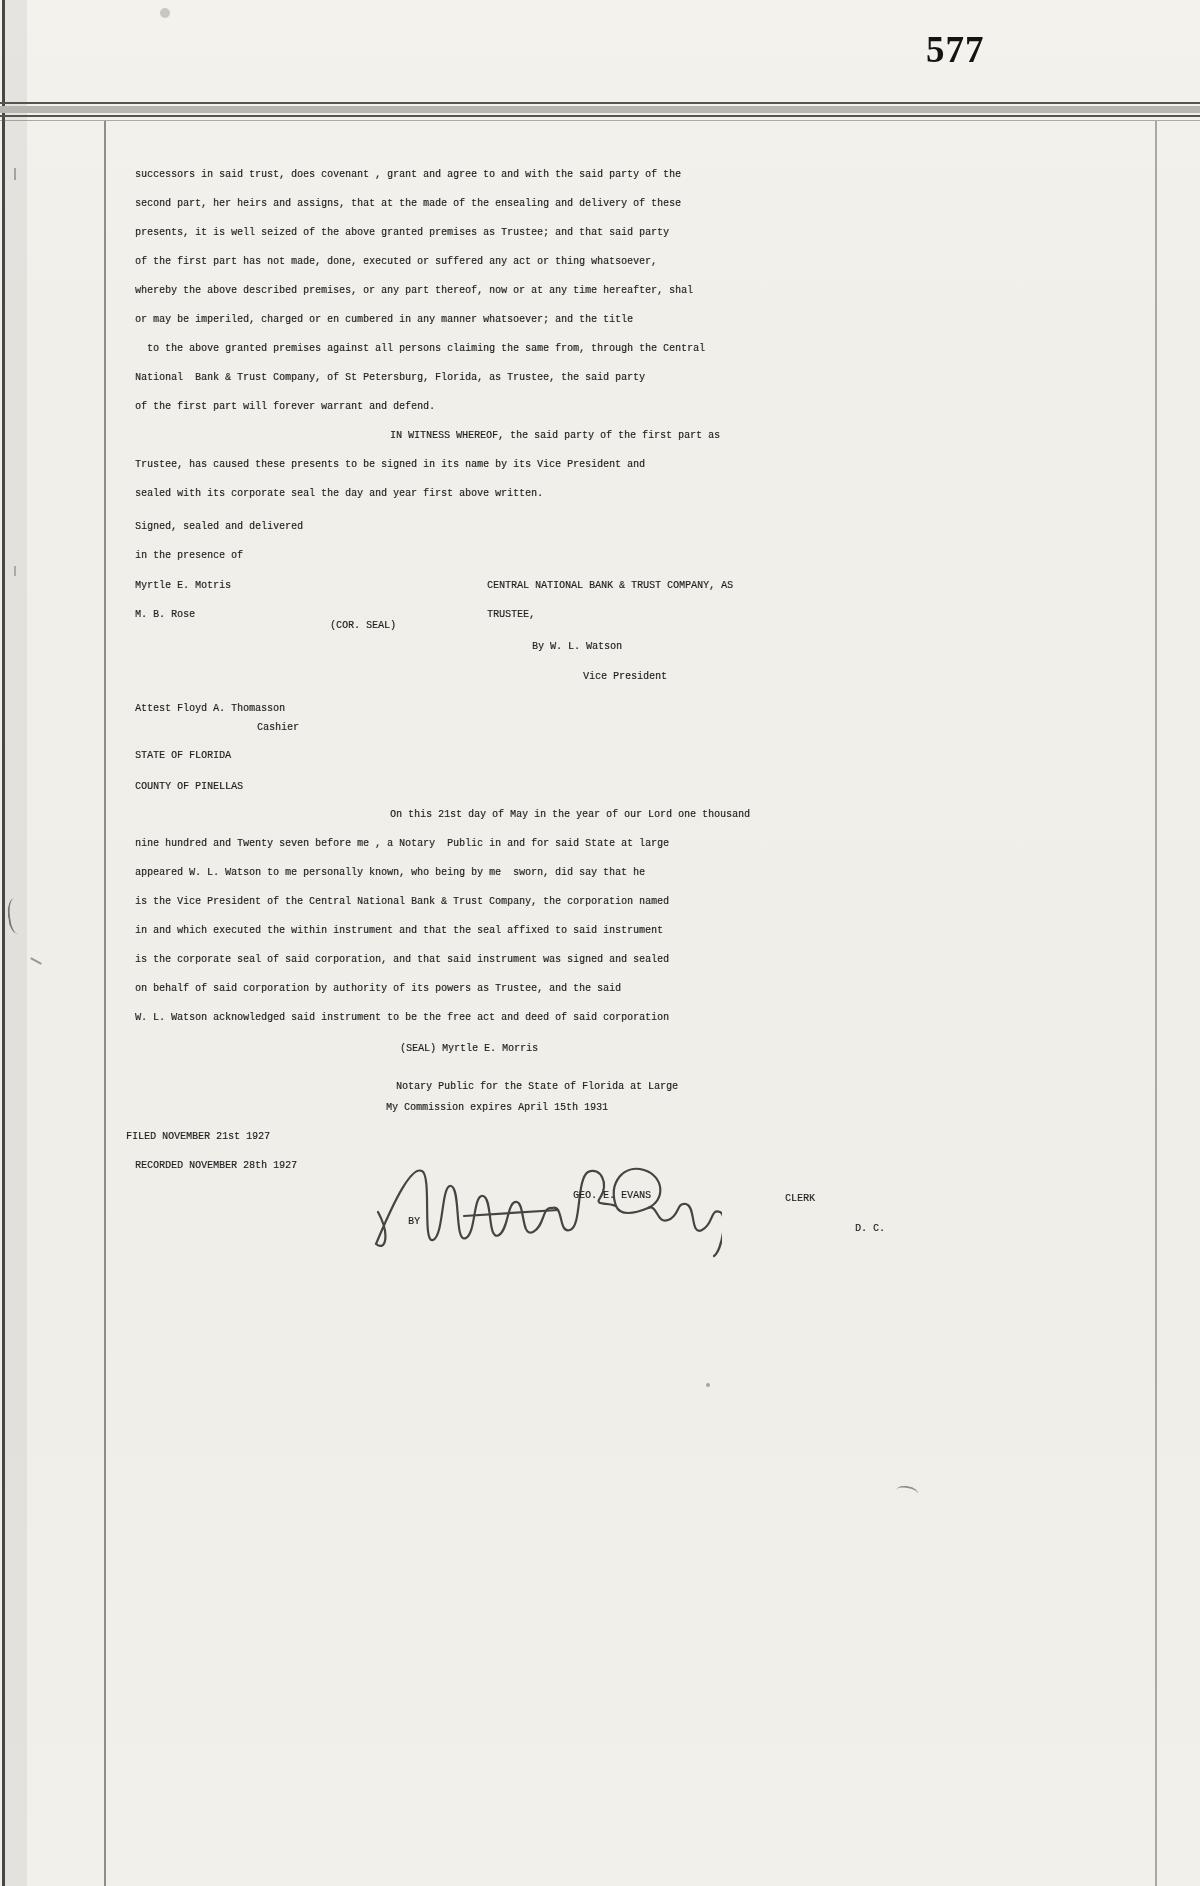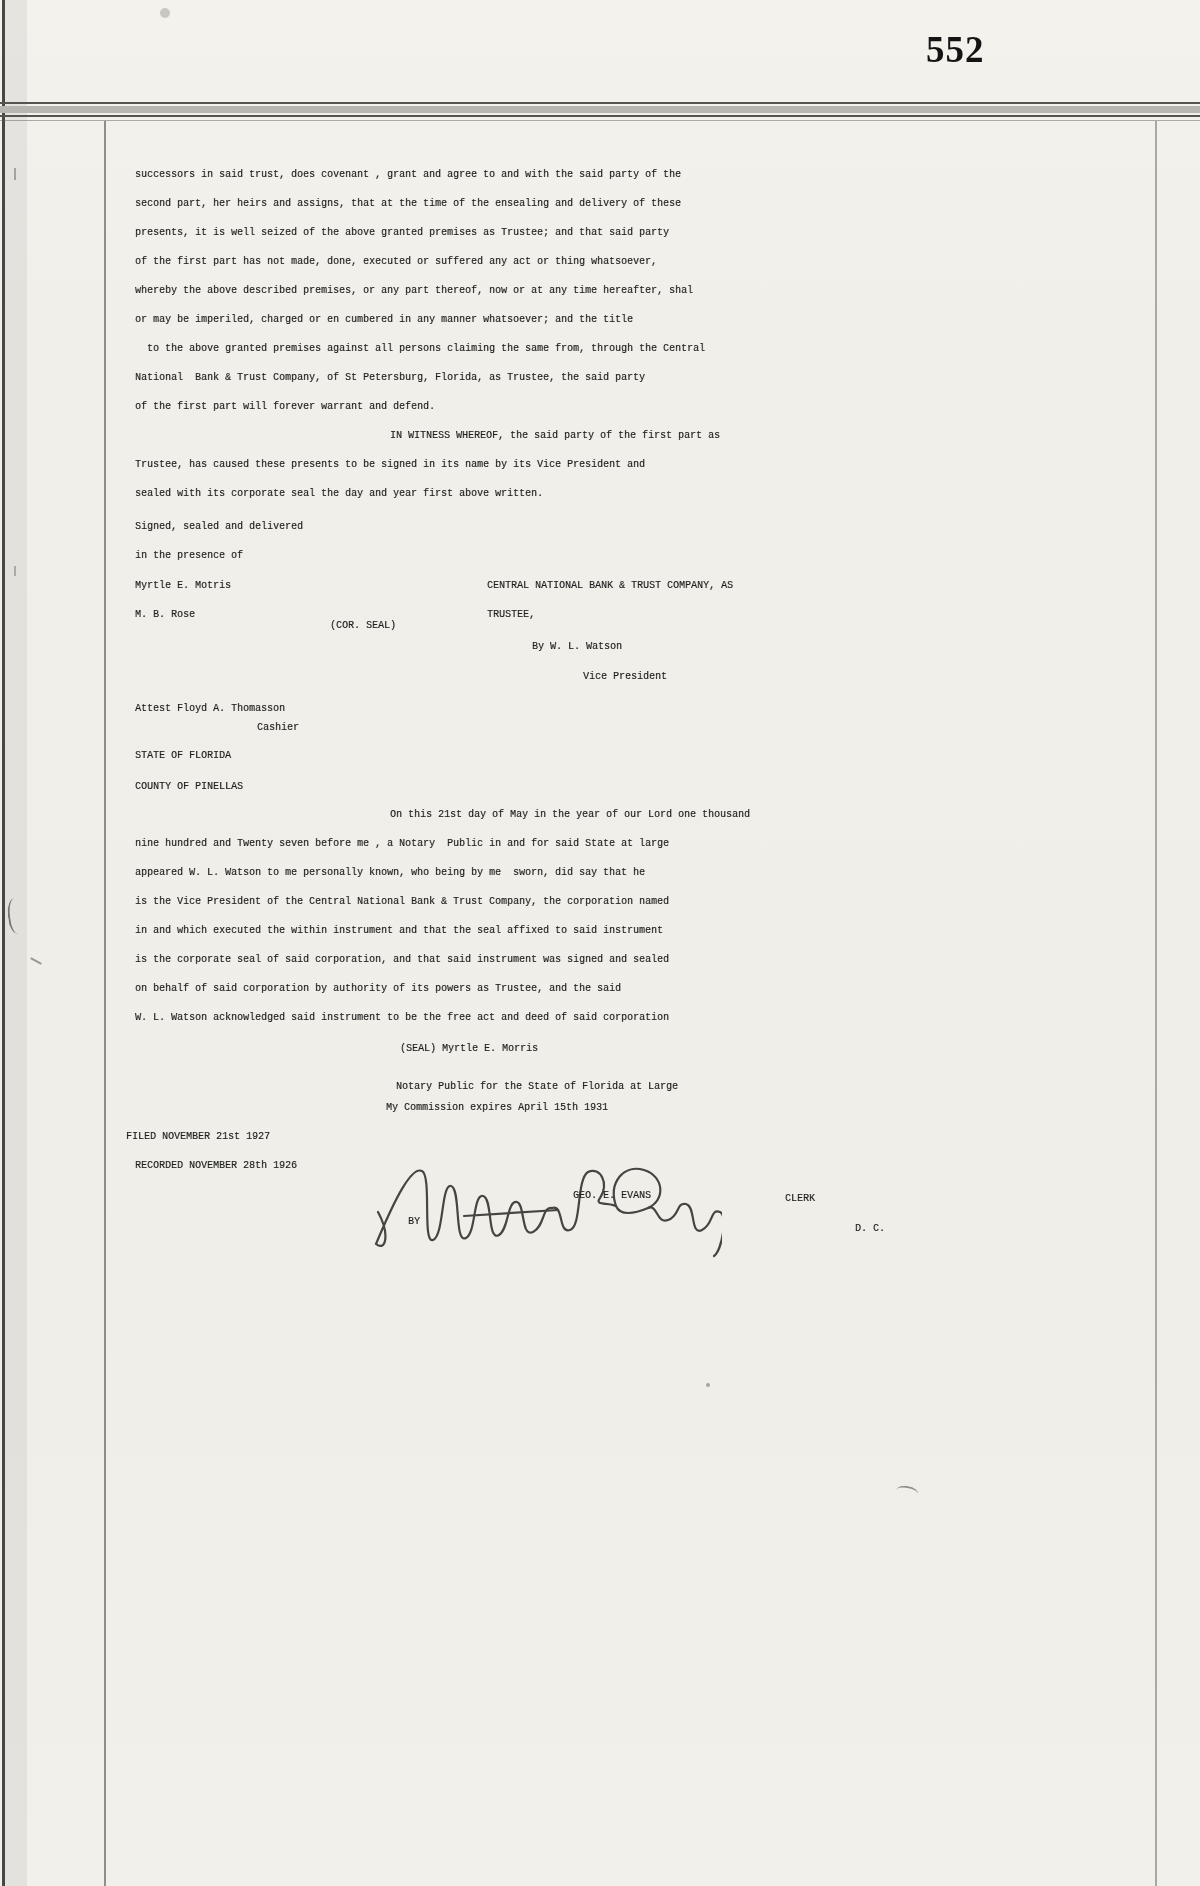--- a/index.html
+++ b/index.html
@@ -79,34 +79,34 @@
   .art-smudge { left: 160px; top: 8px; width: 10px; height: 10px; border-radius: 50%; background: rgba(120,120,115,0.35); }
 </style>
 </head>
 <body>
 
 <div class="page">
 
   <div class="scan-edge"></div>
   <div class="scan-band"></div>
 
-  <div class="page-number">552</div>
+  <div class="page-number">577</div>
 
 
   <div class="rule-thin-1"></div>
   <div class="rule-band"></div>
   <div class="rule-thin-2"></div>
   <div class="rule-thin-3"></div>
 
   <div class="vrule-left"></div>
   <div class="vrule-right"></div>
 
   <div>
       <div class="tline" style="left: 135px; top: 165px;">successors in said trust, does covenant , grant and agree to and with the said party of the</div>
-      <div class="tline" style="left: 135px; top: 194px;">second part, her heirs and assigns, that at the time of the ensealing and delivery of these</div>
+      <div class="tline" style="left: 135px; top: 194px;">second part, her heirs and assigns, that at the made of the ensealing and delivery of these</div>
       <div class="tline" style="left: 135px; top: 223px;">presents, it is well seized of the above granted premises as Trustee; and that said party</div>
       <div class="tline" style="left: 135px; top: 252px;">of the first part has not made, done, executed or suffered any act or thing whatsoever,</div>
       <div class="tline" style="left: 135px; top: 281px;">whereby the above described premises, or any part thereof, now or at any time hereafter, shal</div>
       <div class="tline" style="left: 135px; top: 310px;">or may be imperiled, charged or en cumbered in any manner whatsoever; and the title</div>
       <div class="tline" style="left: 135px; top: 339px; margin-left: 12px;">to the above granted premises against all persons claiming the same from, through the Central</div>
       <div class="tline" style="left: 135px; top: 368px;">National  Bank &amp; Trust Company, of St Petersburg, Florida, as Trustee, the said party</div>
       <div class="tline" style="left: 135px; top: 397px; text-align: right;">of the first part will forever warrant and defend.</div>
       <div class="tline" style="left: 390px; top: 426px;">IN WITNESS WHEREOF, the said party of the first part as</div>
       <div class="tline" style="left: 135px; top: 455px;">Trustee, has caused these presents to be signed in its name by its Vice President and</div>
       <div class="tline" style="left: 135px; top: 484px;">sealed with its corporate seal the day and year first above written.</div>
@@ -128,21 +128,21 @@
       <div class="tline" style="left: 135px; top: 863px;">appeared W. L. Watson to me personally known, who being by me  sworn, did say that he</div>
       <div class="tline" style="left: 135px; top: 892px;">is the Vice President of the Central National Bank &amp; Trust Company, the corporation named</div>
       <div class="tline" style="left: 135px; top: 921px;">in and which executed the within instrument and that the seal affixed to said instrument</div>
       <div class="tline" style="left: 135px; top: 950px;">is the corporate seal of said corporation, and that said instrument was signed and sealed</div>
       <div class="tline" style="left: 135px; top: 979px;">on behalf of said corporation by authority of its powers as Trustee, and the said</div>
       <div class="tline" style="left: 135px; top: 1008px;">W. L. Watson acknowledged said instrument to be the free act and deed of said corporation</div>
       <div class="tline" style="left: 400px; top: 1039px;">(SEAL) Myrtle E. Morris</div>
       <div class="tline" style="left: 396px; top: 1077px; text-align: center;">Notary Public for the State of Florida at Large</div>
       <div class="tline" style="left: 386px; top: 1098px;">My Commission expires April 15th 1931</div>
       <div class="tline" style="left: 126px; top: 1127px;">FILED NOVEMBER 21st 1927</div>
-      <div class="tline" style="left: 135px; top: 1156px;">RECORDED NOVEMBER 28th 1926</div>
+      <div class="tline" style="left: 135px; top: 1156px;">RECORDED NOVEMBER 28th 1927</div>
       <div class="tline" style="left: 573px; top: 1186px;">GEO. E. EVANS</div>
       <div class="tline" style="left: 785px; top: 1189px;">CLERK</div>
       <div class="tline" style="left: 408px; top: 1212px;">BY</div>
       <div class="tline" style="left: 855px; top: 1219px;">D. C.</div>
     </div>
 
   <svg class="signature-svg" width="350" height="105" viewBox="0 0 350 105">
     <g fill="none" stroke="#2e2e2c" stroke-width="2.2" stroke-linecap="round" opacity="0.88">
       <path d="M6,50 C18,72 14,90 4,82 C24,34 40,4 50,9 C60,14 50,82 61,78 C72,74 69,22 79,24 C89,26 82,82 94,76 C104,71 101,32 111,34 C121,36 115,80 127,73 C137,67 135,38 145,40 C153,42 149,76 161,70 C173,64 170,44 180,46"></path>
       <path d="M92,54 L186,48"></path>

